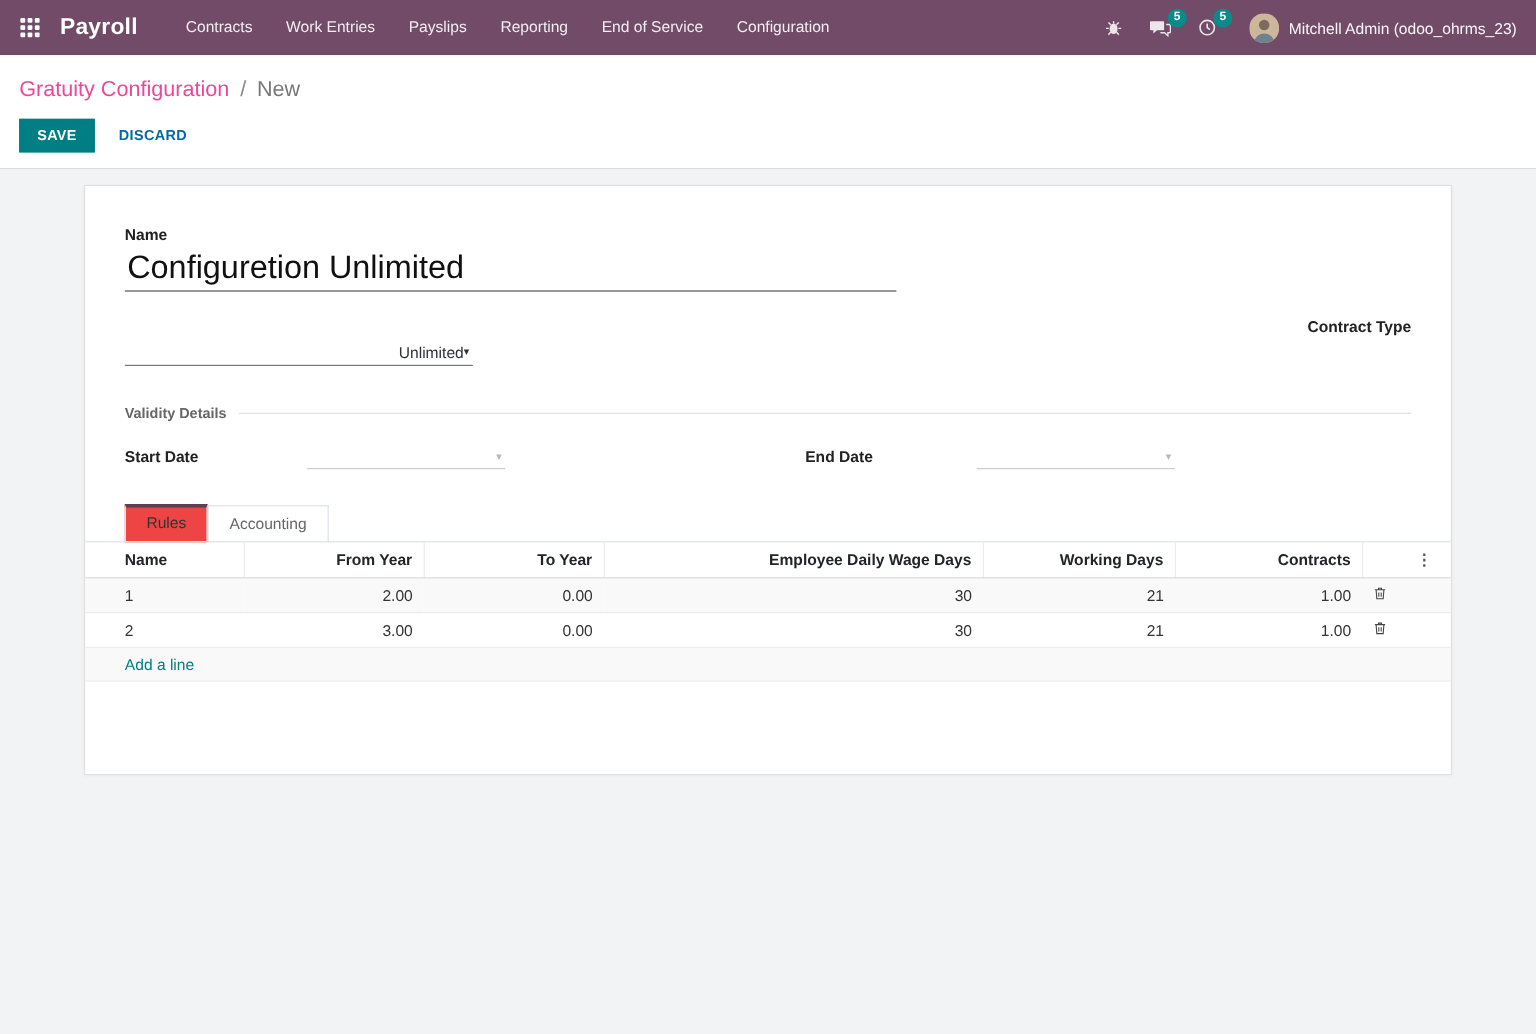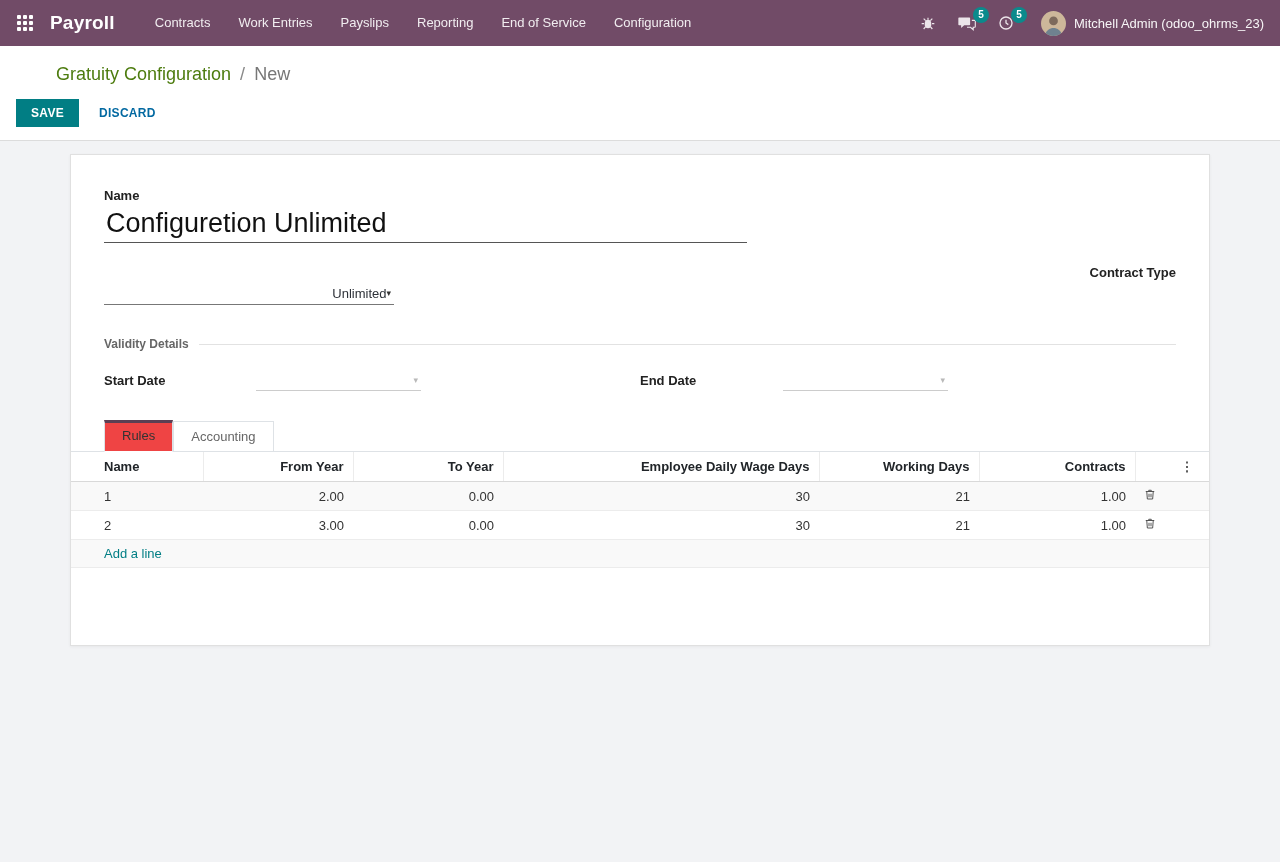--- a/index.html
+++ b/index.html
@@ -22,21 +22,21 @@
   .badge { position:absolute; top:7px; right:-2px; min-width:16px; height:16px; padding:0 4px;
     border-radius:9px; background:#0b8a8c; color:#fff; font-size:10px; line-height:16px;
     text-align:center; font-weight:700; }
   .user { display:flex; align-items:center; margin-left:16px; cursor:pointer; }
   .avatar { width:25px; height:25px; border-radius:50%; overflow:hidden; margin-right:8px; flex:none; }
   .user-name { font-size:13px; color:rgba(255,255,255,.95); }
 
   
   .control-panel { background:#fff; padding:15px 16px 13px; border-bottom:1px solid #dcdcdc; }
   .breadcrumb { font-size:18px; line-height:26px; }
-  .breadcrumb .bc-link { color:#4d7c0f; cursor:pointer; text-decoration:none;margin-left:40px; }
+  .breadcrumb .bc-link { color:#ec4899; cursor:pointer; text-decoration:none; }
   .breadcrumb .bc-sep { color:#888; margin:0 4px; }
   .breadcrumb .bc-current { color:#777; }
   .cp-buttons { margin-top:12px; display:flex; align-items:center; }
   .btn-save { background:#017e84; color:#fff; border:1px solid #017e84; border-radius:0;
     font-size:12px; font-weight:700; letter-spacing:.3px; padding:6px 14px; cursor:pointer;
     font-family:inherit; }
   .btn-discard { background:transparent; color:#0369a1; border:none; font-size:12px; font-weight:700;
     letter-spacing:.3px; padding:6px 12px; margin-left:8px; cursor:pointer; font-family:inherit; }
 
   
@@ -56,21 +56,21 @@
   .caret { font-size:9px; color:#333; line-height:1; }
   .caret.light { color:#b9b9b9; }
 
   .separator-row { display:flex; align-items:center; margin-top:32px; }
   .separator-label { font-size:12px; font-weight:700; color:#666; white-space:nowrap; }
   .separator-line { flex:1; height:1px; background:#e2e2e2; margin-left:10px; }
 
   .dates-row { display:flex; margin-top:19px; }
   .date-col { width:50%; display:flex; align-items:center; }
   .date-col .fld-label { width:152px; }
-  .date-col.right .fld-label { width:143px; }
+  .date-col.right .fld-label { width:143px;margin-left:31px; }
   .date-input { width:165px; border-bottom:1px solid #ccc; display:flex; align-items:center;
     padding:2px 3px; height:21px; cursor:text; }
   .date-value { flex:1; font-size:13px; color:#333; }
 
   
   .tabs { display:flex; align-items:flex-end; padding-left:33px; margin-top:29px;
     border-bottom:1px solid #dee2e6; }
   .tab { font-size:13px; padding:7px 17px 8px; cursor:pointer; margin-bottom:-1px;
     border:1px solid transparent; }
   .tab.active { background:#ef4444; color:#333; border-color:#dee2e6; border-bottom-color:#fff;

